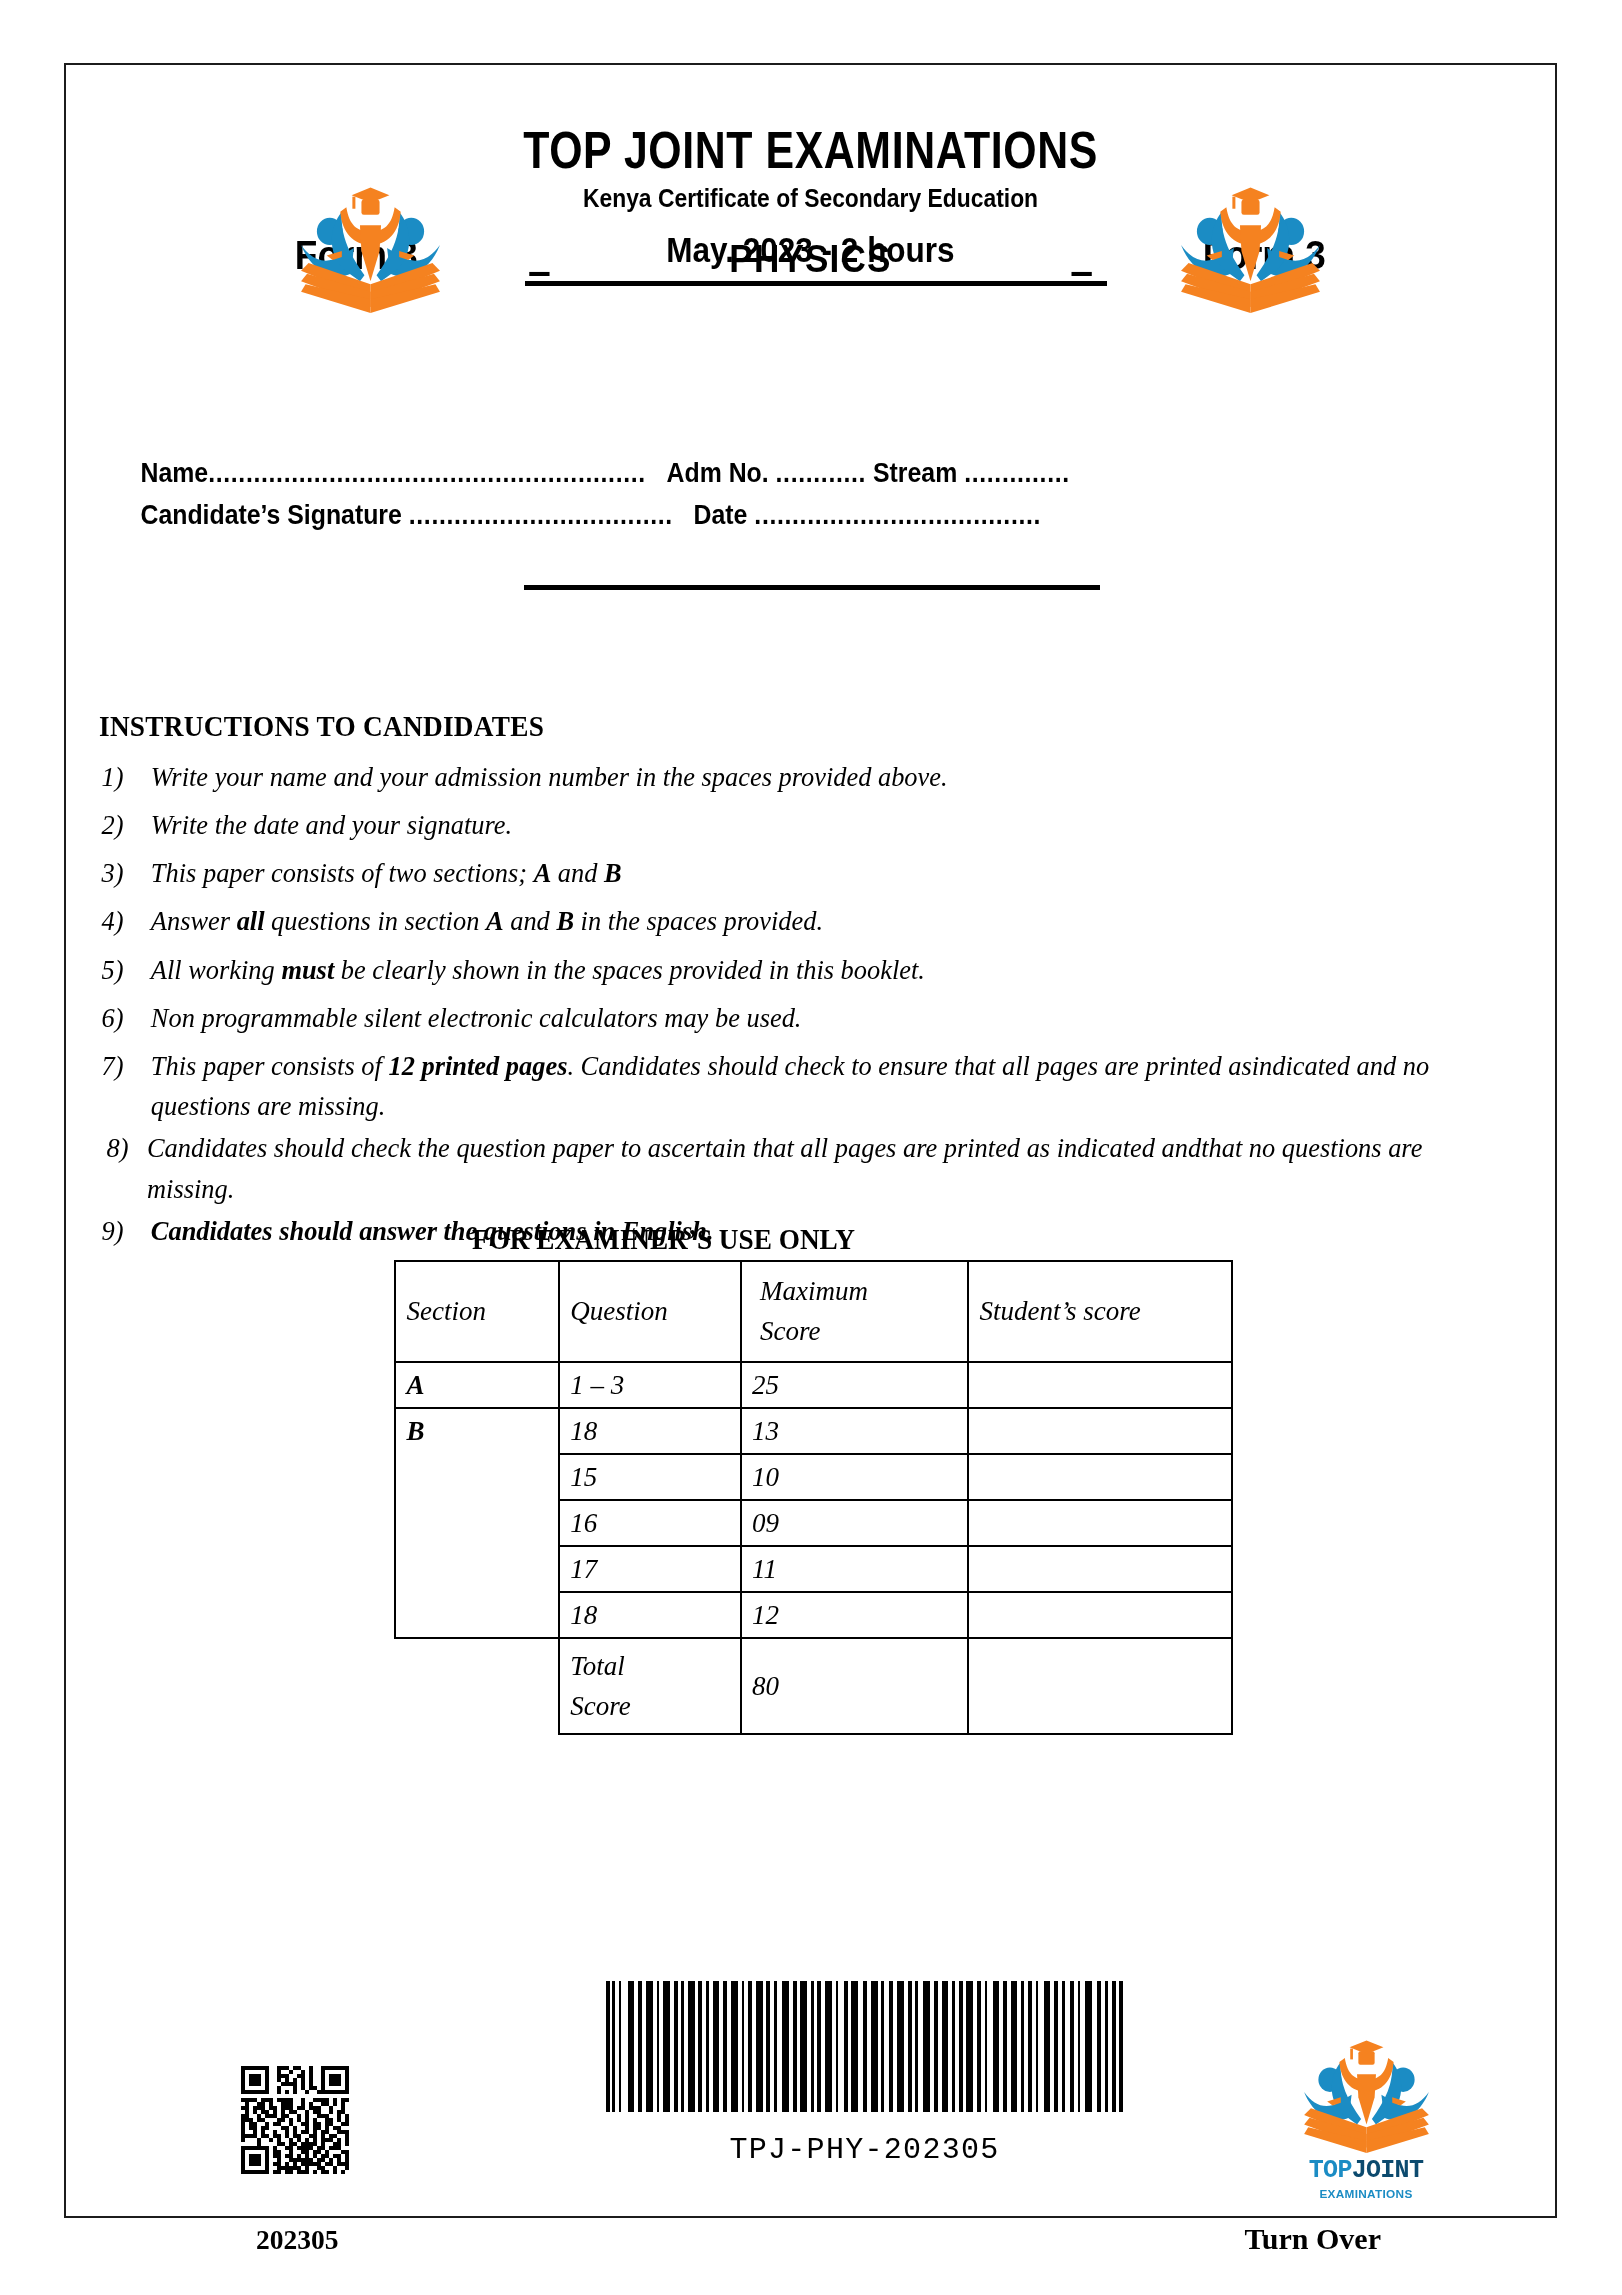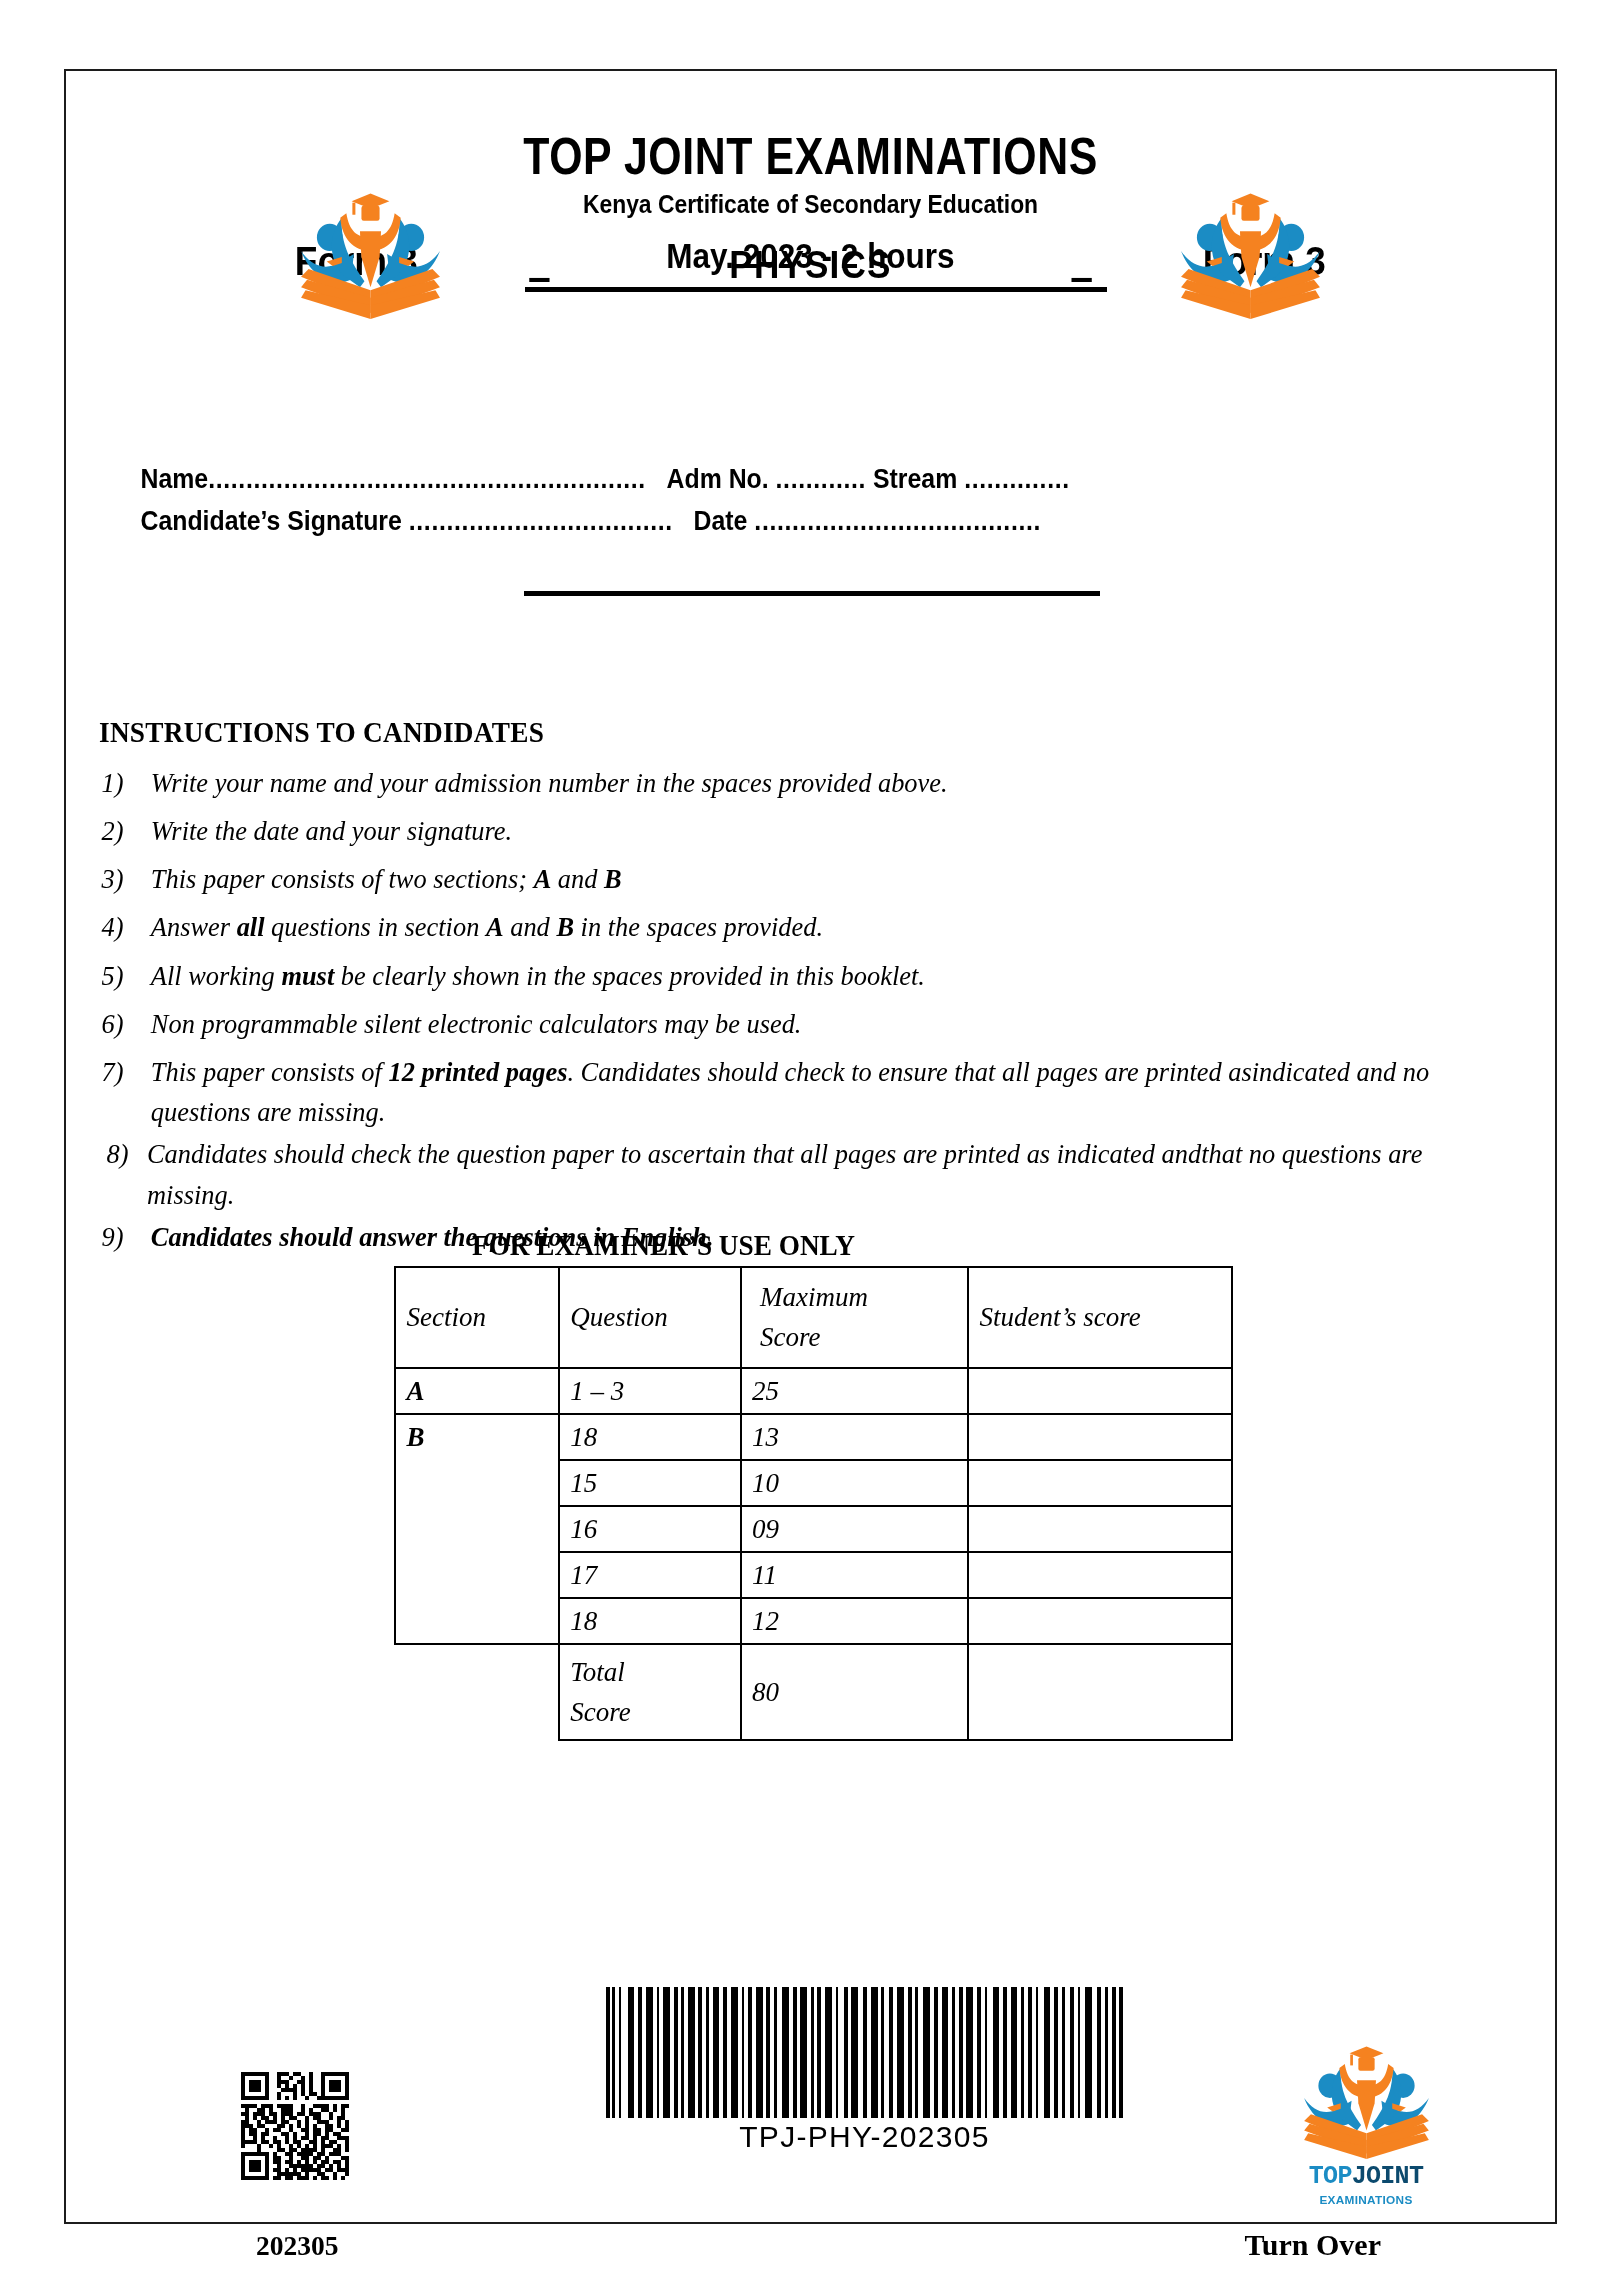--- a/index.html
+++ b/index.html
@@ -13,21 +13,21 @@
     font-family: "Liberation Serif", serif;
     color: #000000;
     position: relative;
     overflow: hidden;
   }
 
   
   #page-frame {
     position: absolute;
     left: 64px;
-    top: 69px;
+    top: 63px;
     width: 1493px;
     height: 2155px;
     border: 2.6px solid #1c1c1c;
     box-sizing: border-box;
     background: #ffffff;
   }
 
   
   #header-block {
     position: absolute;
@@ -245,24 +245,24 @@
     top: 1916px;
     width: 523px;
     text-align: center;
   }
   #barcode-bars {
     width: 523px;
     height: 131px;
     display: block;
   }
   #barcode-label {
-    font-family: Liberation Sans, sans-serif;
+    font-family: Liberation Mono, monospace;
     font-size: 30px;
     letter-spacing: 1.3px;
-    margin-top: 2px;
+    margin-top: 21px;
   }
   #bottom-logo {
     position: absolute;
     left: 1218px;
     top: 1970px;
     width: 164px;
     text-align: center;
   }
   #bottom-logo-mark {
     width: 141px;

